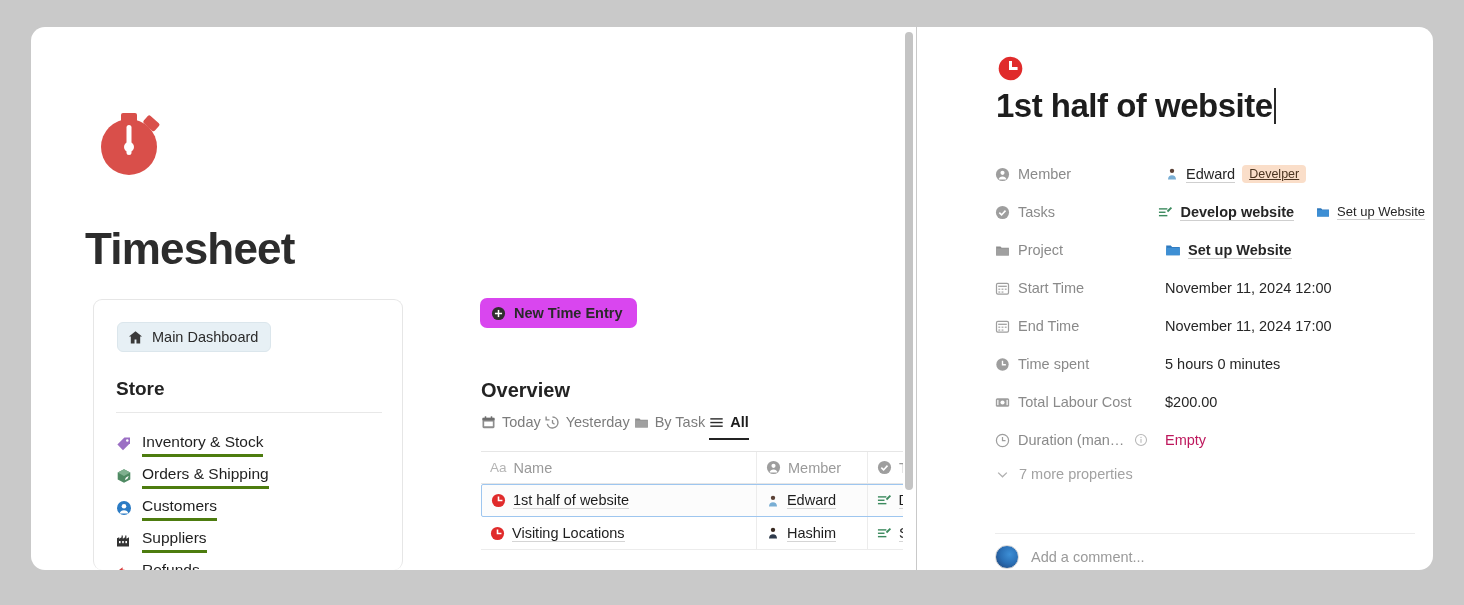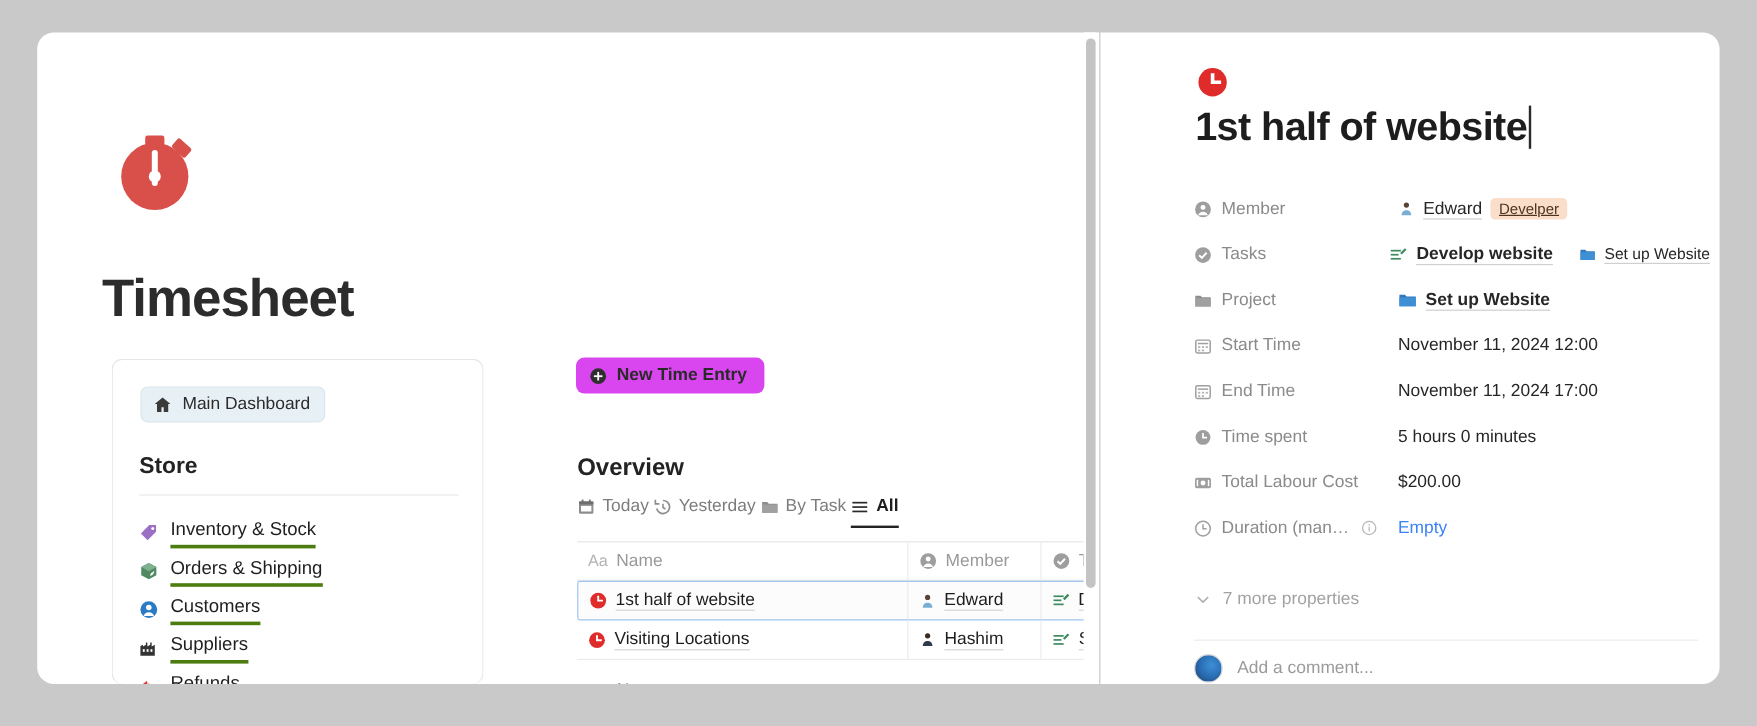--- a/index.html
+++ b/index.html
@@ -149,32 +149,32 @@
     display: flex; align-items: center; height: 38px; font-size: 14.5px;
   }
   .prop-label {
     display: flex; align-items: center; gap: 8px;
     width: 170px; color: #8a8a8a; white-space: nowrap;
   }
   .prop-value {
     display: flex; align-items: center; gap: 7px;
     color: #262626; white-space: nowrap;
   }
-  .prop-value.empty { color: #3b82f6; }
+  .prop-value.empty { color: #be185d; }
   .link { border-bottom: 1px solid #cfcfcf; }
   .link.b { font-weight: bold; }
   .badge {
     background: #fadec9; color: #4b3420;
     border-radius: 4px; padding: 2px 7px;
     font-size: 12.5px;
     text-decoration: underline;
   }
   .small-link { font-size: 13px; }
   .more-props {
-    position: absolute; left: 78px; top: 464px;
+    position: absolute; left: 78px; top: 439px;
     display: flex; align-items: center; gap: 9px;
     font-size: 14.5px; color: #a2a2a2;
   }
   .cmt-rule {
     position: absolute; left: 78px; top: 506px;
     width: 420px; height: 1px; background: #ececec;
   }
   .comment {
     position: absolute; left: 78px; top: 518px;
     display: flex; align-items: center; gap: 12px;

